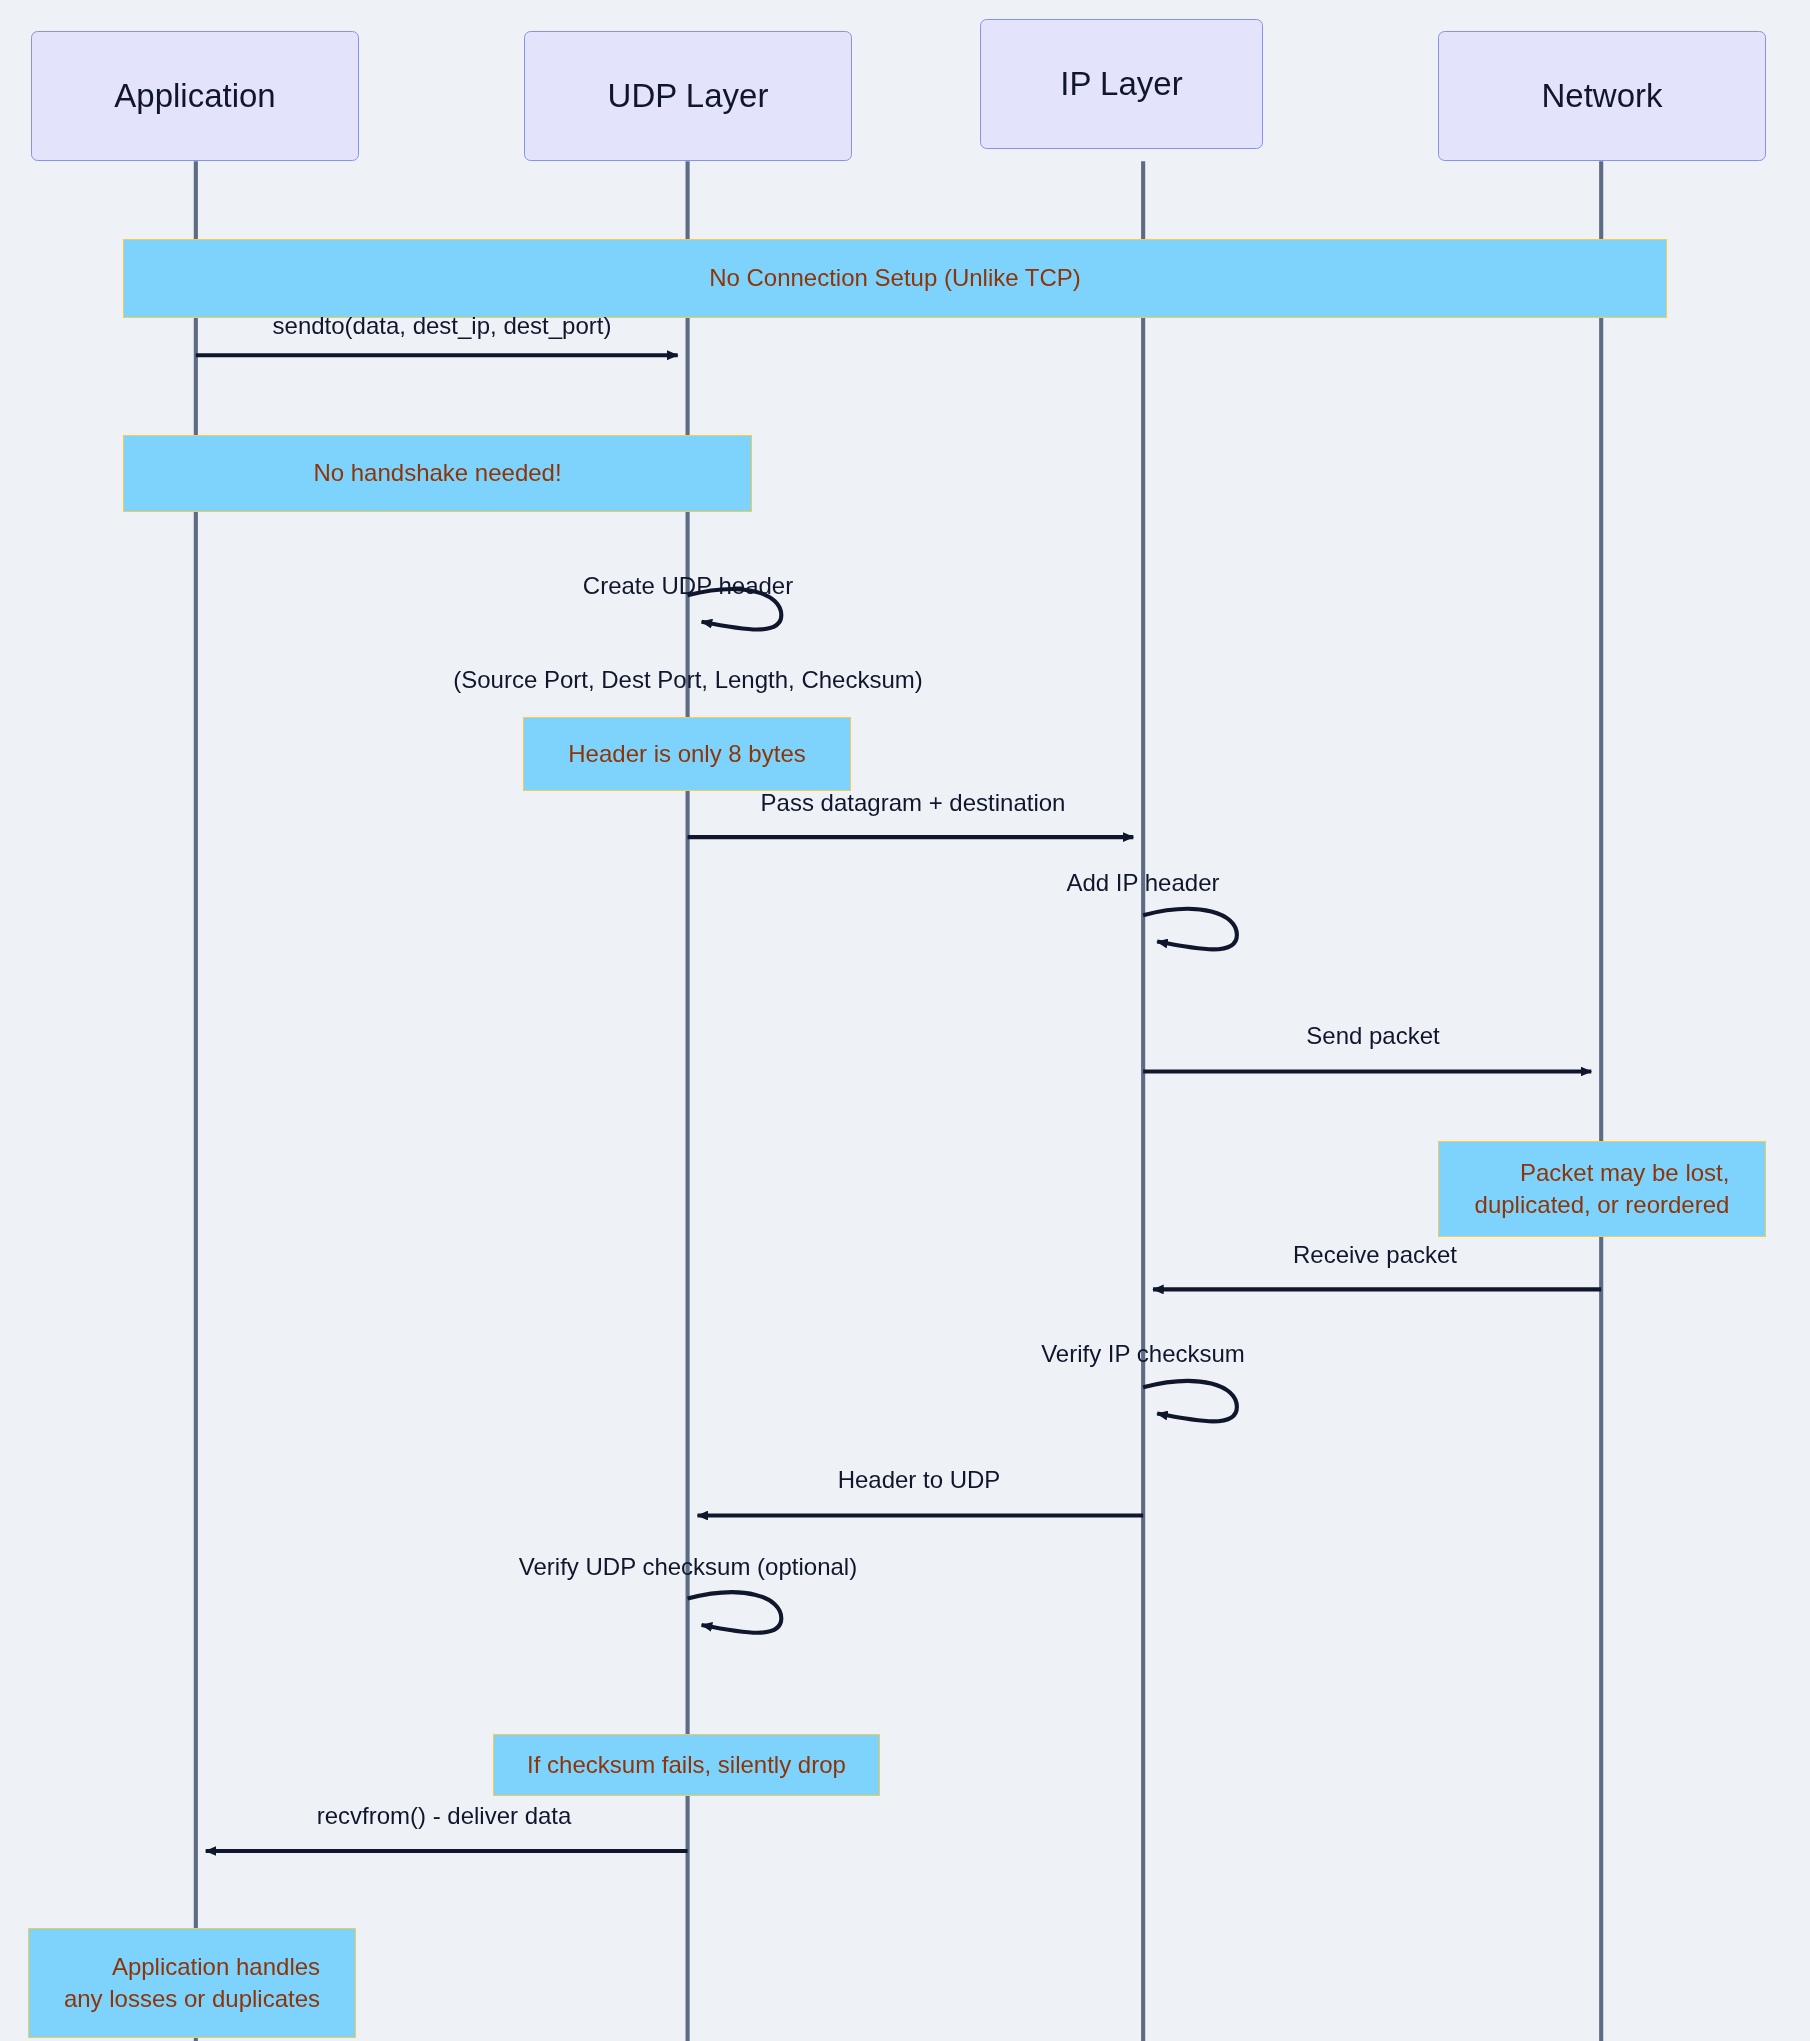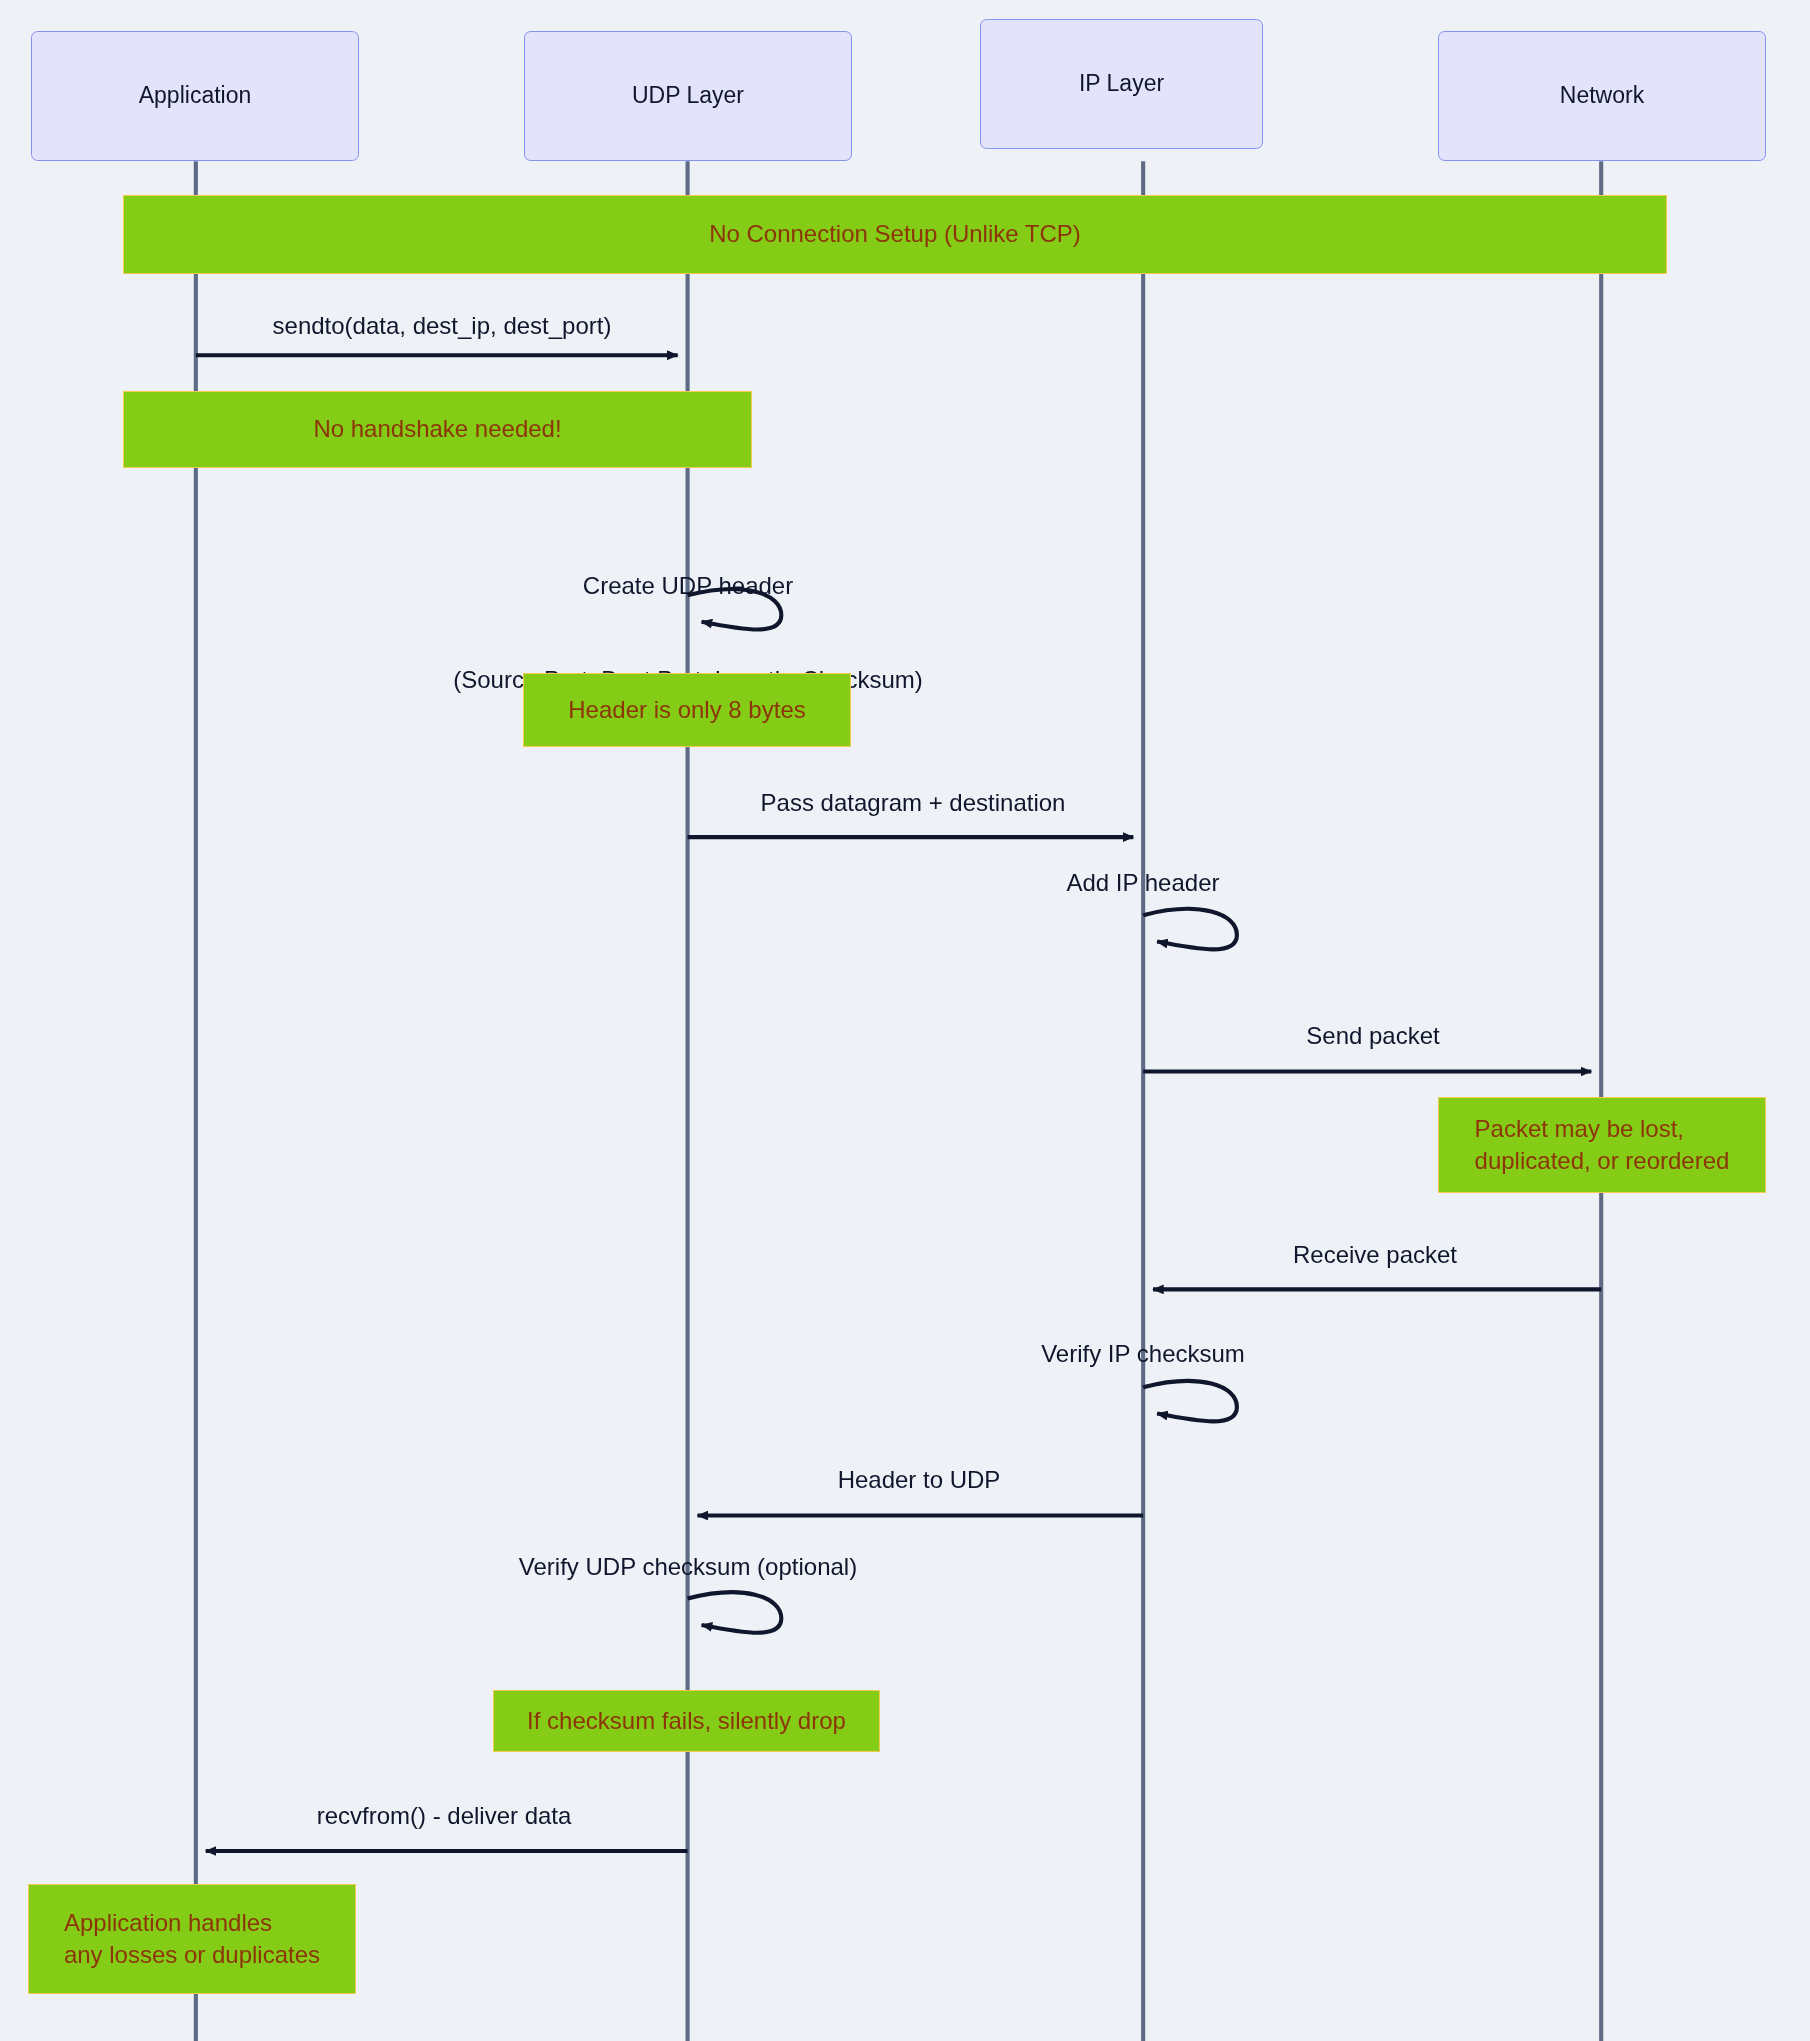--- a/index.html
+++ b/index.html
@@ -26,36 +26,37 @@
     position: absolute;
     box-sizing: border-box;
     background: #e3e4fb;
     border: 1.6px solid #8792ee;
     border-radius: 6.6px;
     display: flex;
     align-items: center;
     justify-content: center;
   }
   .actor-label {
-    font-size: 23px;
+    font-size: 33px;
     color: #10162c;
     font-family: "Liberation Sans", sans-serif;
     line-height: 1.2;
     text-align: center;
     white-space: nowrap;
   }
   .note-box {
     position: absolute;
     box-sizing: border-box;
-    background: #84cc16;
+    background: #7dd3fc;
     border: 1.6px solid #f2cb4f;
     display: flex;
     align-items: center;
     justify-content: center;
-    text-align: left;
+    text-align: right;
+    margin-top: 44px;
   }
   .note-label {
     font-size: 24px;
     color: #8d3509;
     line-height: 1.35;
     font-family: "Liberation Sans", sans-serif;
     padding: 0 8.2px;
   }
   .msg-label {
     position: absolute;

